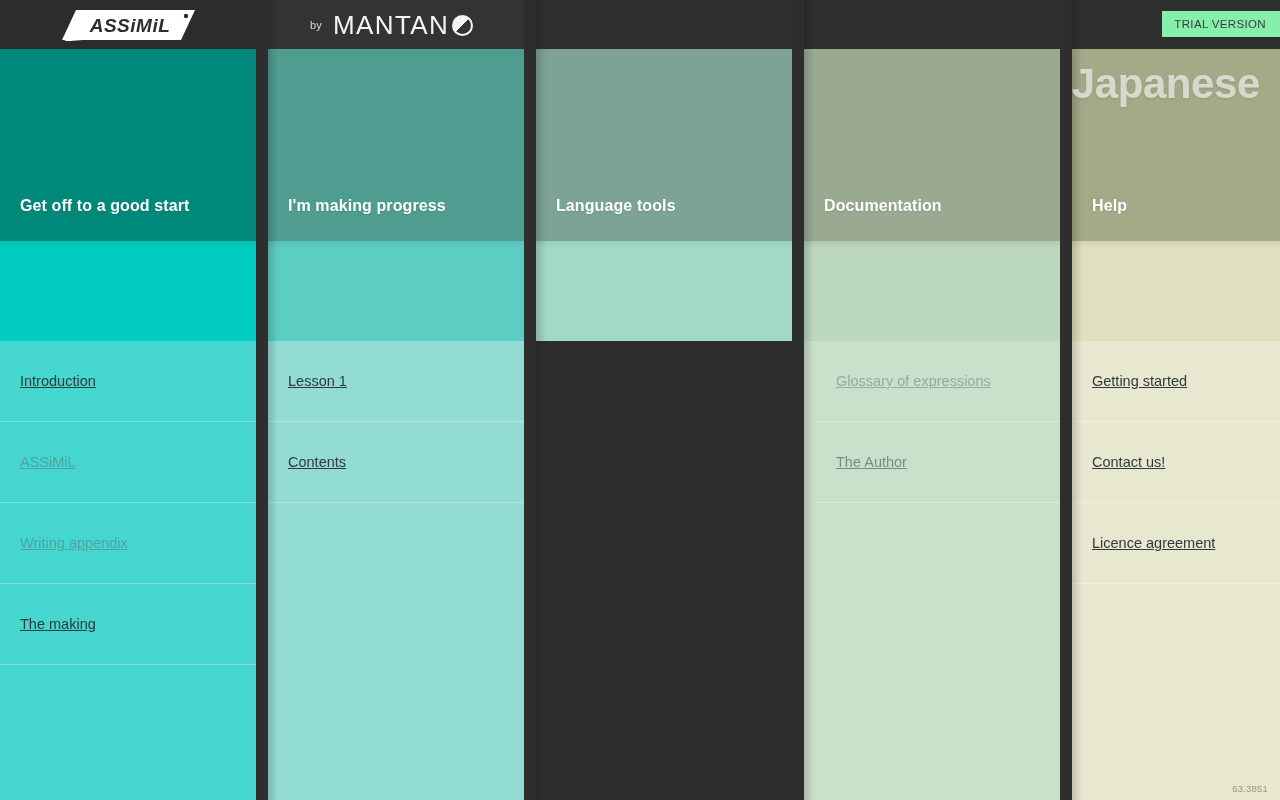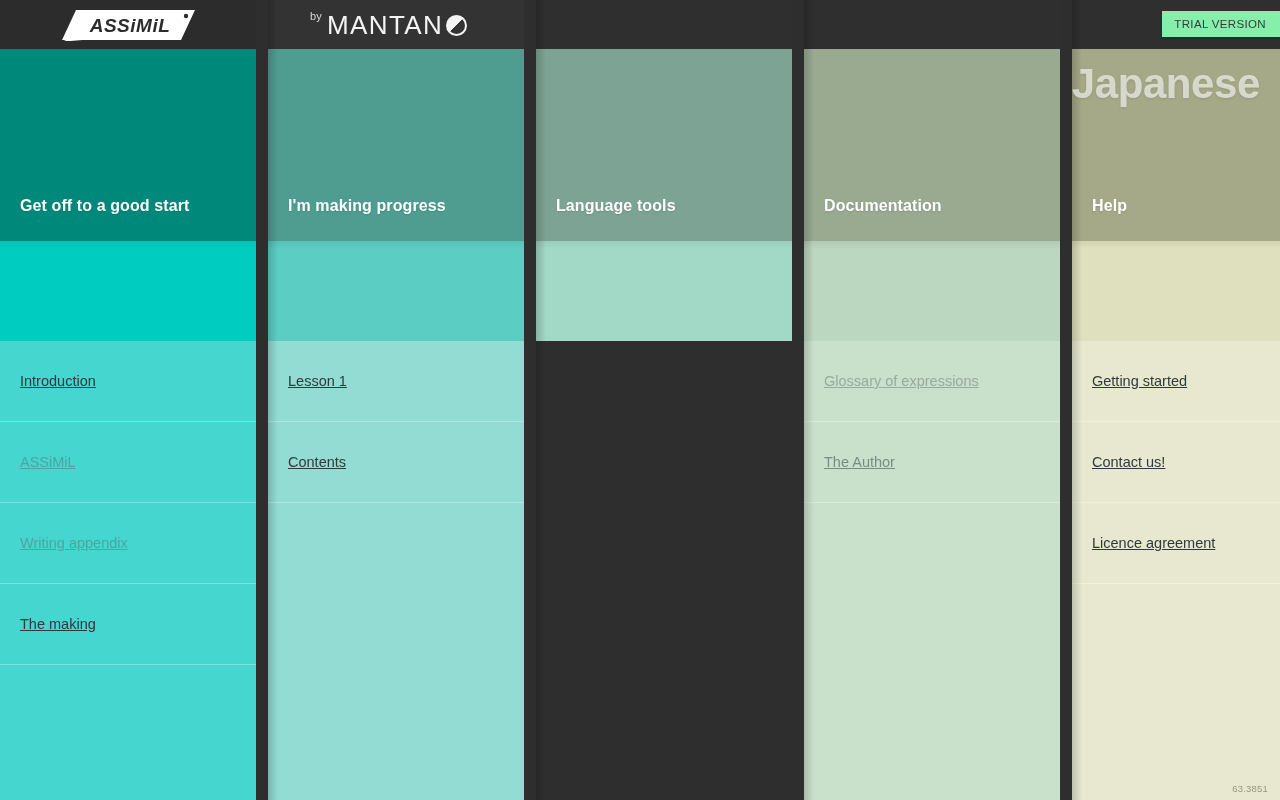--- a/index.html
+++ b/index.html
@@ -126,22 +126,22 @@
     position:absolute;
     left:62px; top:8px;
     width:133px; height:34px;
     z-index:9;
   }
   .mantano-logo {
     position:absolute;
     left:310px; top:10px;
     height:30px;
     display:flex;
-    align-items:flex-start;
-    gap:5px;
+    align-items:center;
+    gap:11px;
     z-index:9;
     color:#f2f2f2;
   }
   .mantano-by {
     font-size:11px;
     color:#d8d8d8;
     letter-spacing:0.2px;
   }
   .mantano-word {
     font-size:26px;
@@ -263,21 +263,21 @@
         <div class="midblock" style="background: rgb(162, 216, 198);"></div>
         <div class="joinshadow"></div>
       </div>
       <div class="col">
         <div class="topbar"></div>
         <div class="headblock" style="background: rgb(153, 170, 145);">
           <div class="coltitle">Documentation</div>
         </div>
         <div class="midblock" style="background: rgb(188, 215, 191);"></div>
         <div class="joinshadow"></div>
-        <div class="listbody" style="background: rgb(201, 224, 203);">
+        <div class="listbody" style="background: rgb(201, 224, 203); padding-left: 12px;">
           <div class="listitem disabled">
             <span class="label">Glossary of expressions</span>
           </div>
           <div class="listitem dim">
             <span class="label">The Author</span>
           </div>
         </div>
       </div>
       <div class="col">
         <div class="topbar"></div>

